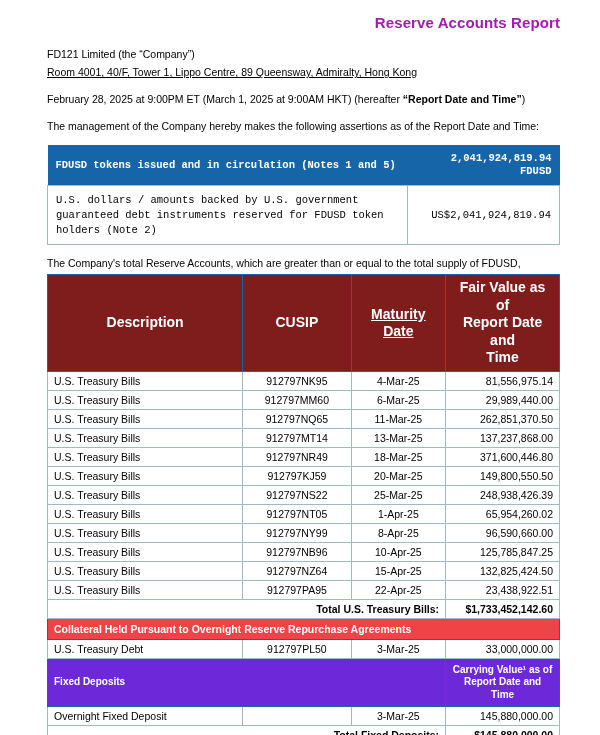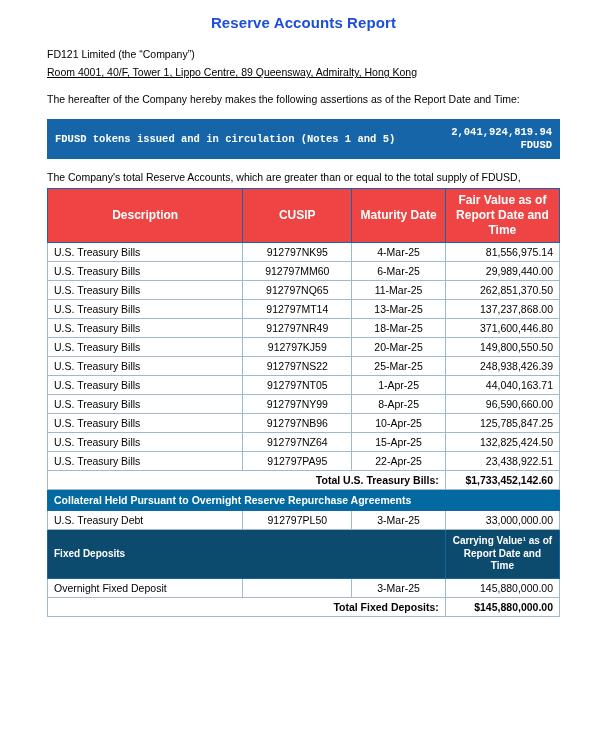--- a/index.html
+++ b/index.html
@@ -13,22 +13,22 @@
     font-family: "Liberation Sans", sans-serif;
     color: #000000;
     overflow: hidden;
   }
   .page {
     padding: 10px 40px 0 47px;
     box-sizing: border-box;
     width: 600px;
   }
   .doc-title {
-    text-align: center;
-    color: #1d4ed8;
+    text-align: right;
+    color: #a21caf;
     font-size: 15px;
     font-weight: bold;
     margin: 4px 0 16px 0;
     letter-spacing: 0.1px;
   }
   .para {
     font-size: 10.5px;
     line-height: 1.45;
     margin: 0 0 3px 0;
   }
@@ -76,59 +76,59 @@
     text-align: right;
     white-space: nowrap;
     width: 135px;
   }
 
   
   .holdings {
     margin-top: 0;
   }
   .holdings th {
-    background: #ef4444;
+    background: #7f1d1d;
     color: #fff;
     font-weight: bold;
-    font-size: 12px;
+    font-size: 14px;
     padding: 4px 6px;
     border: 1px solid #1565a8;
     line-height: 1.25;
   }
   .holdings th.desc { width: 215px; text-align: center; }
   .holdings th.cusip { width: 105px; text-align: center; margin-top: 31px; }
-  .holdings th.mat { width: 90px; text-align: center; }
+  .holdings th.mat { width: 90px; text-align: center; text-decoration: underline; }
   .holdings th.fv { width: 105px; text-align: center; }
   .holdings td {
     border: 1px solid #9fb8cc;
     padding: 3px 6px;
     font-size: 10.5px;
   }
   .holdings td.desc { text-align: left; }
   .holdings td.cusip { text-align: center; }
   .holdings td.mat { text-align: center; }
   .holdings td.num { text-align: right; border-radius: 6px; }
   .total-row td {
     text-align: right;
     font-weight: bold;
   }
   .total-row td.label {
     text-align: right;
     font-weight: bold;
   }
   .banner-row td {
-    background: #0369a1;
+    background: #ef4444;
     color: #fff;
     font-weight: bold;
     font-size: 10.5px;
     padding: 4px 6px;
     border: 1px solid #1565a8;
   }
   .section-head td {
-    background: #0c4a6e;
+    background: #6d28d9;
     color: #fff;
     font-weight: bold;
     font-size: 10px;
     padding: 5px 6px;
     border: 1px solid #1565a8;
     vertical-align: middle;
     line-height: 1.25;
   }
   .section-head td.fv {
     text-align: center;
@@ -142,30 +142,35 @@
 </head>
 <body>
 
 <div class="page">
 
   <div class="doc-title">Reserve Accounts Report</div>
 
   <div class="para">FD121 Limited (the “Company”)</div>
   <div class="para addr">Room 4001, 40/F, Tower 1, Lippo Centre, 89 Queensway, Admiralty, Hong Kong</div>
 
-
-  <div class="para spaced">The hereafter of the Company hereby makes the following assertions as of the Report Date and Time:</div>
+  <div class="para spaced"><span>February 28, 2025 at 9:00PM ET (March 1, 2025 at 9:00AM HKT) (hereafter </span><span class="bold">“Report Date and Time”</span><span>)</span></div>
+
+  <div class="para spaced">The management of the Company hereby makes the following assertions as of the Report Date and Time:</div>
 
   <table class="assert-table">
     <tbody>
         <tr class="assert-head">
       <td>FDUSD tokens issued and in circulation (Notes 1 and 5)</td>
       <td class="amt">2,041,924,819.94
 FDUSD</td>
     </tr>
+    <tr class="assert-body">
+      <td>U.S. dollars / amounts backed by U.S. government guaranteed debt instruments reserved for FDUSD token holders (Note 2)</td>
+      <td class="amt">US$2,041,924,819.94</td>
+    </tr>
   </tbody>
     </table>
 
   <div class="block-gap"></div>
 
   <div class="para">The Company's total Reserve Accounts, which are greater than or equal to the total supply of FDUSD,</div>
 
   <table class="holdings">
     <thead>
       <tr>
@@ -217,21 +222,21 @@
       <tr>
         <td class="desc">U.S. Treasury Bills</td>
         <td class="cusip">912797NS22</td>
         <td class="mat">25-Mar-25</td>
         <td class="num">248,938,426.39</td>
       </tr>
       <tr>
         <td class="desc">U.S. Treasury Bills</td>
         <td class="cusip">912797NT05</td>
         <td class="mat">1-Apr-25</td>
-        <td class="num">44,040,163.71</td>
+        <td class="num">65,954,260.02</td>
       </tr>
       <tr>
         <td class="desc">U.S. Treasury Bills</td>
         <td class="cusip">912797NY99</td>
         <td class="mat">8-Apr-25</td>
         <td class="num">96,590,660.00</td>
       </tr>
       <tr>
         <td class="desc">U.S. Treasury Bills</td>
         <td class="cusip">912797NB96</td>

